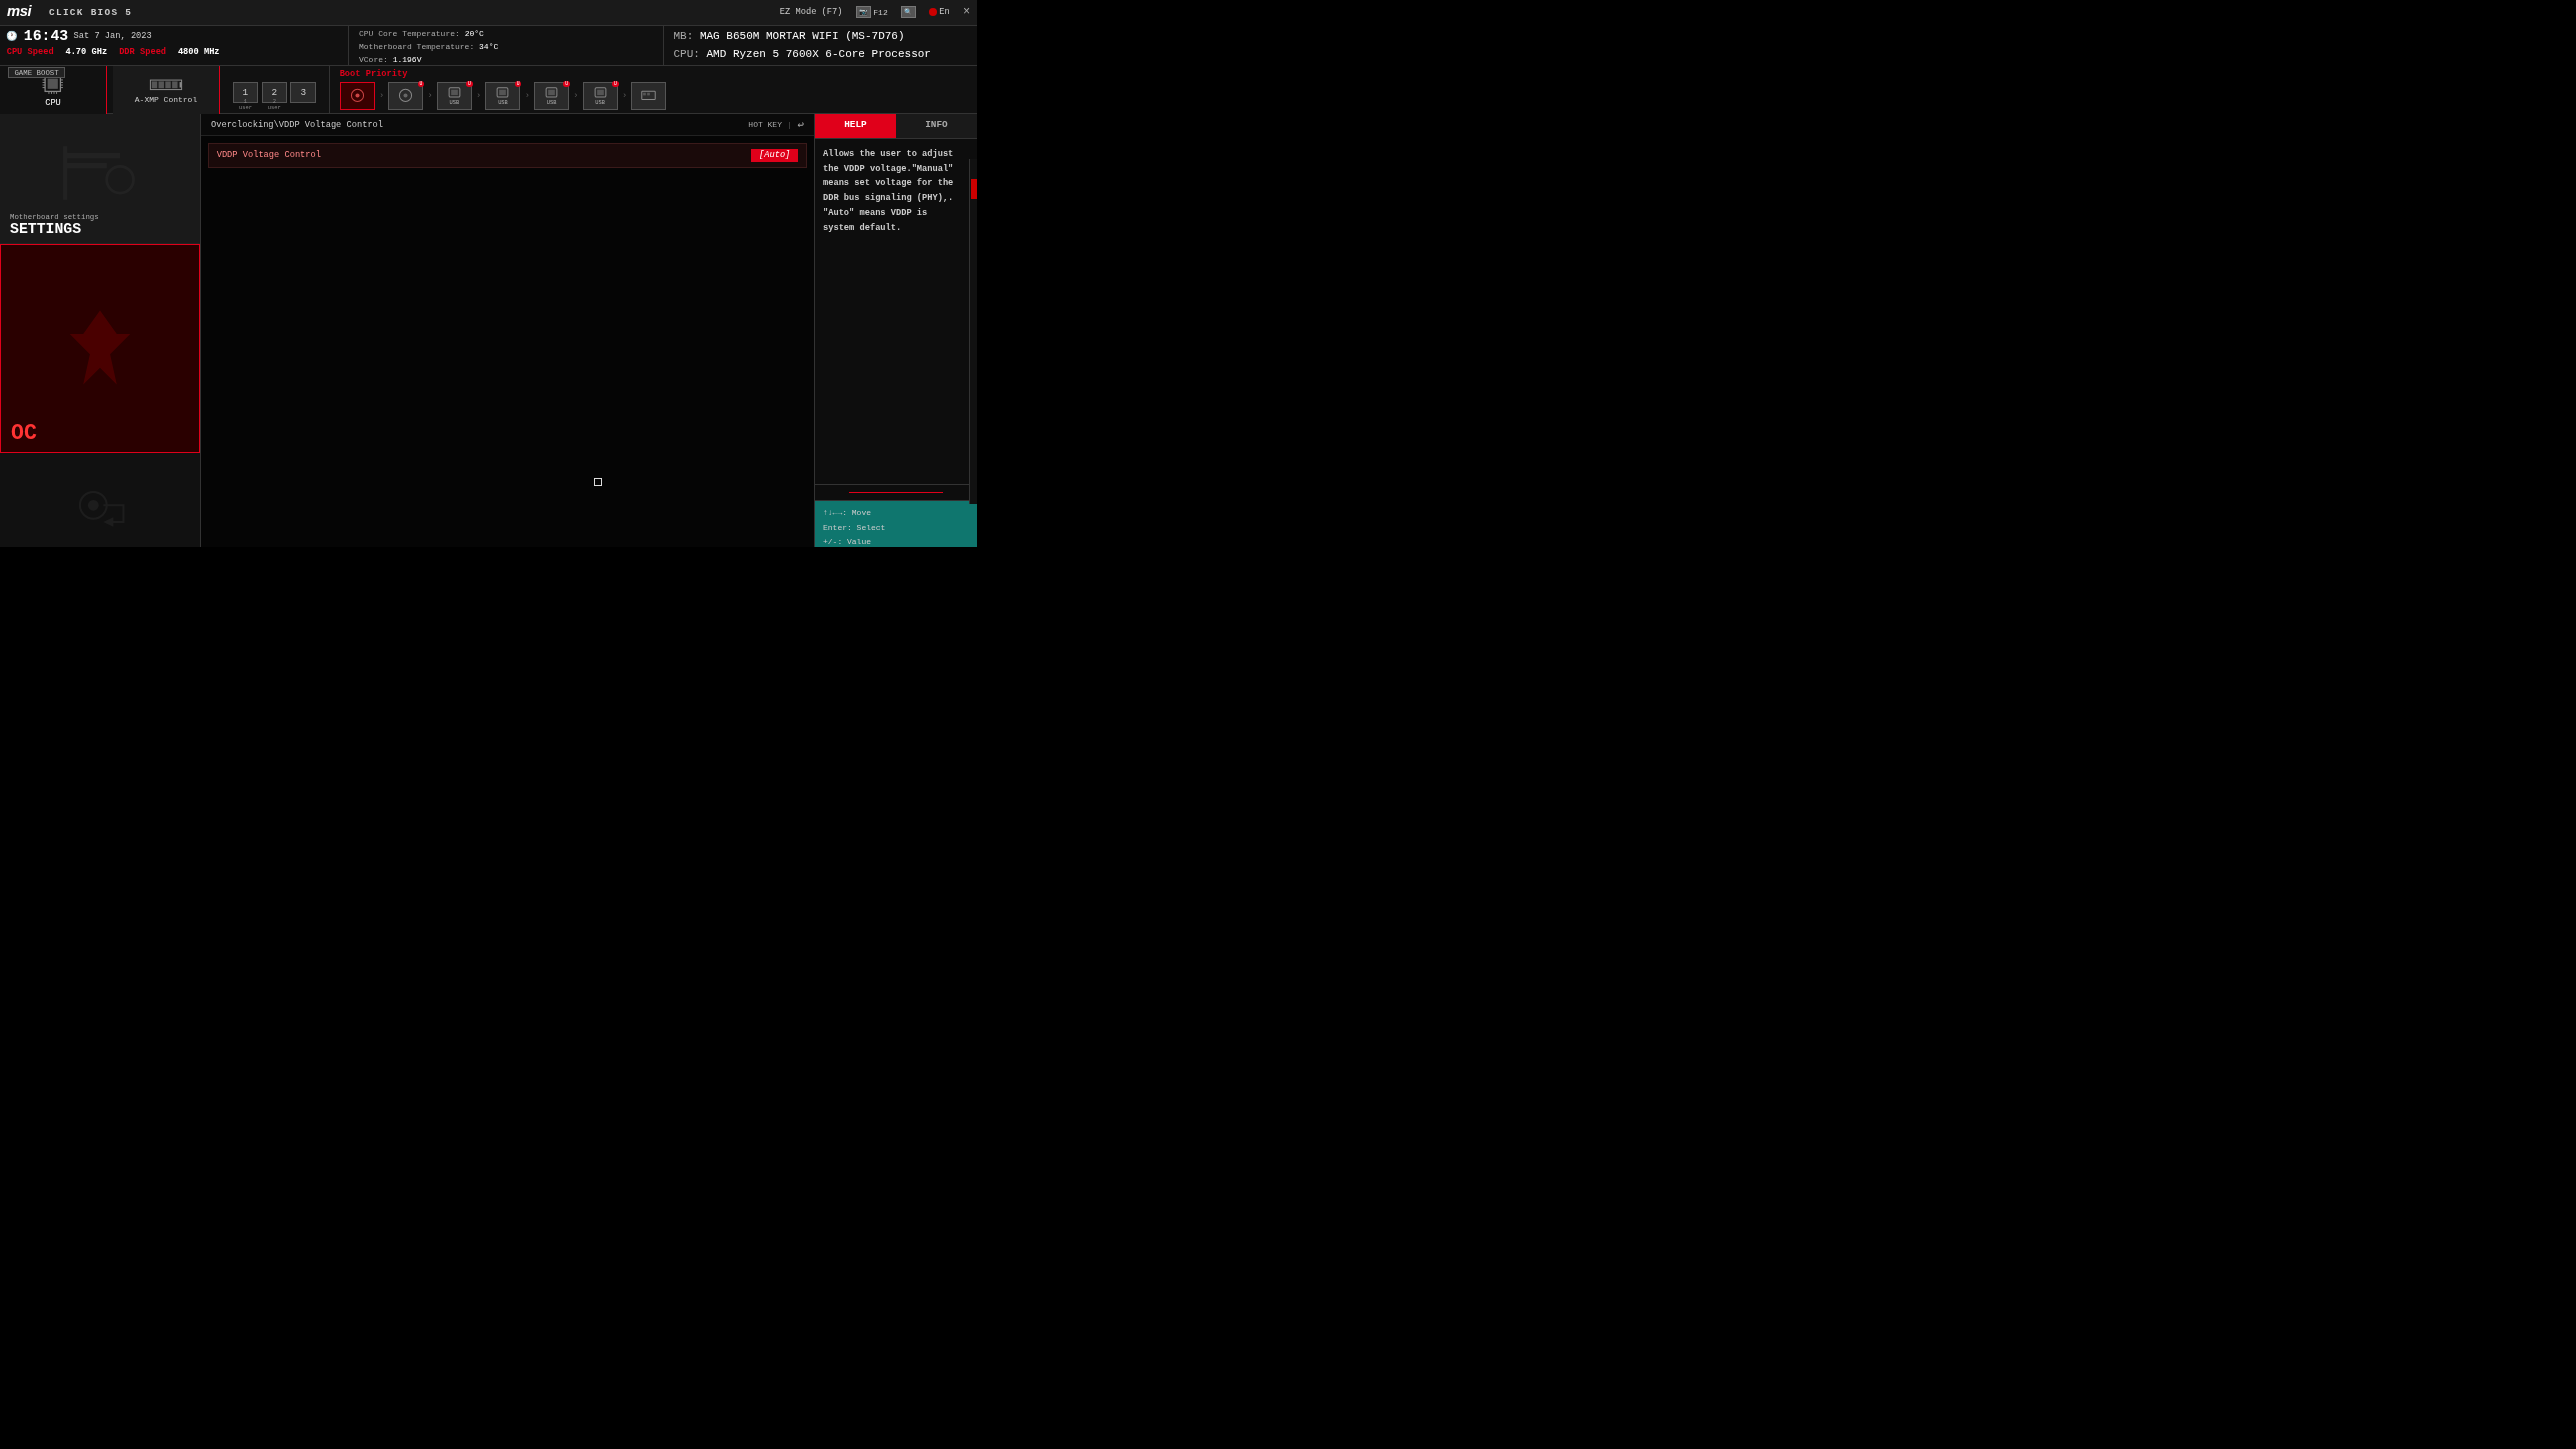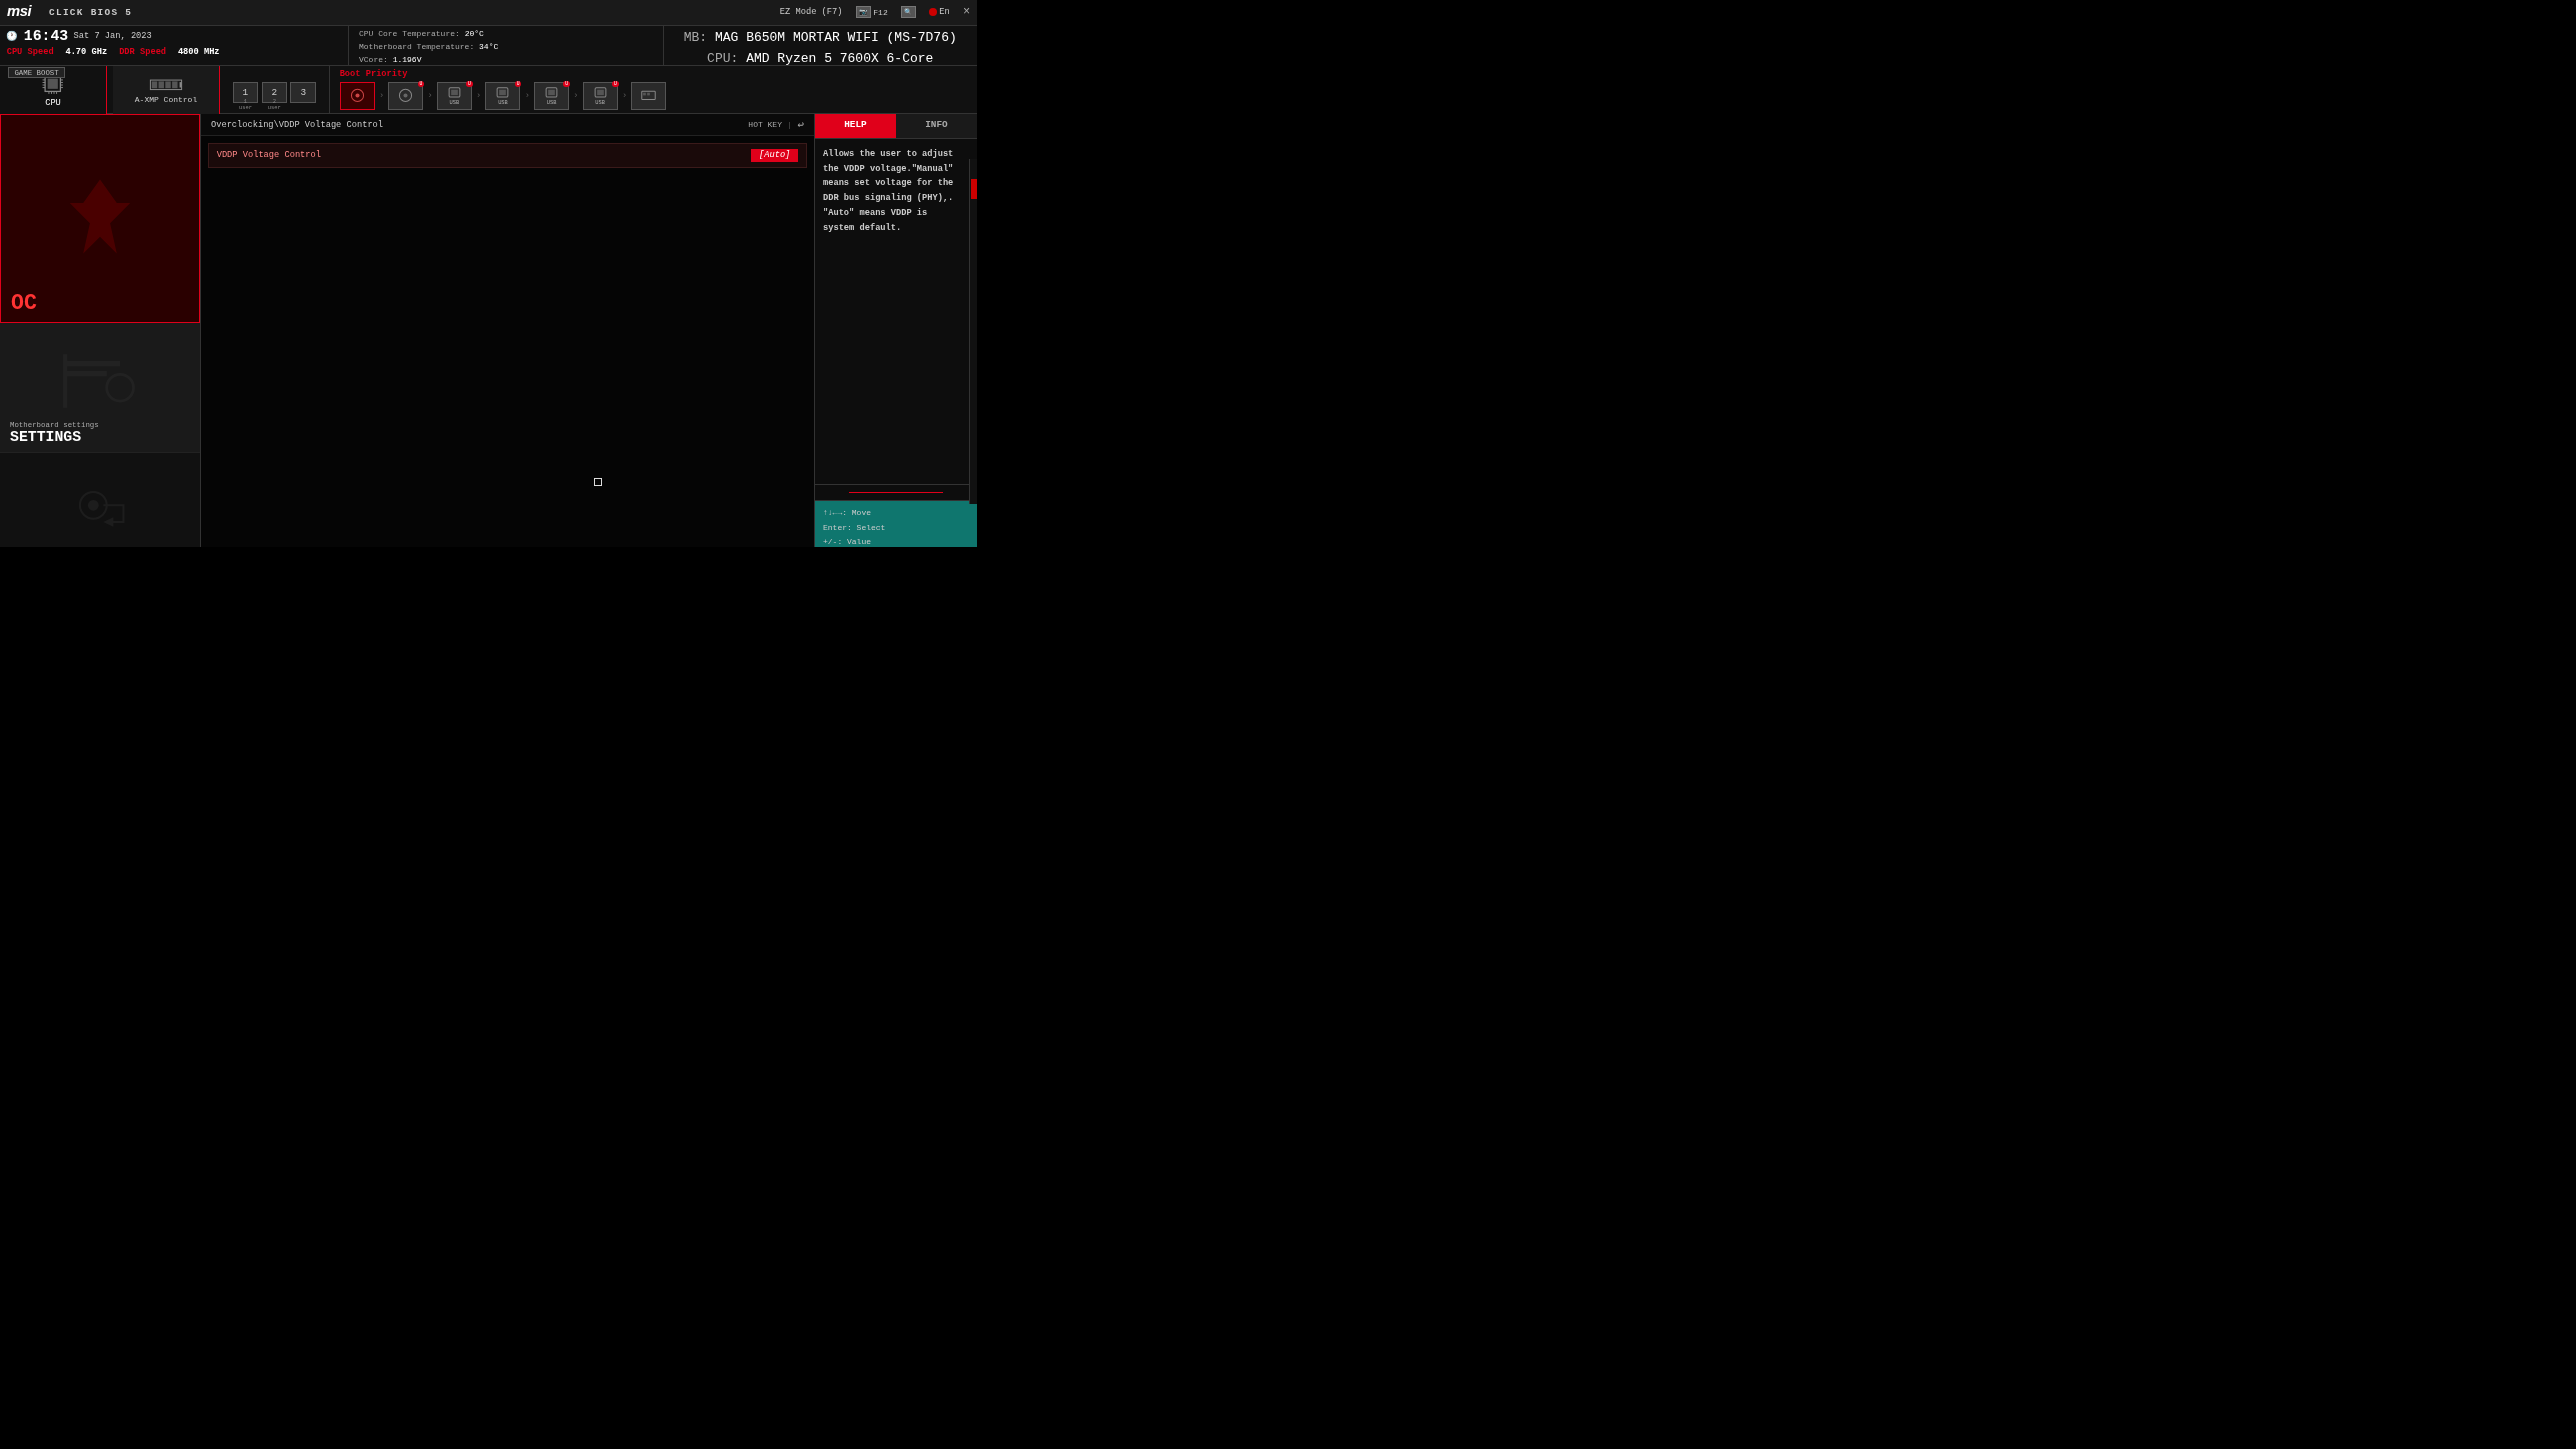--- a/index.html
+++ b/index.html
@@ -100,23 +100,22 @@
     .center-info {
       flex: 1;
       padding: 2.7px 10px;
       border-right: 0.7px solid #333;
       font-size: 8px;
       line-height: 1.6;
     }
     .right-info {
       flex: 1;
       padding: 2.7px 10px;
-      font-size: 13px;
+      font-size: 11px;
       line-height: 1.6;
-      text-align: center;
     }
     .info-label { color: #aaa; }
     .info-value { color: #fff; }
     .cpu-box {
       width: 107px;
       display: flex;
       flex-direction: column;
       align-items: center;
       justify-content: center;
       height: 48px;
@@ -605,42 +604,42 @@
         </svg>
       </div>
     </div>
   </div>
 </div>
 
 <div class="main-layout">
 
   <div class="left-sidebar">
 
-    <div class="sidebar-item oc-item" style="flex:2; position:relative;">
-      <div style="position:absolute; top:50%; left:50%; transform:translate(-50%,-50%); opacity:0.2;">
-        <svg width="94" height="81" viewBox="0 0 140 120">
-          <polygon points="70,5 95,40 115,40 85,70 95,115 70,90 45,115 55,70 25,40 45,40" fill="#cc0000"></polygon>
-        </svg>
-      </div>
-      <span class="sidebar-main-label" style="font-size:21.5px; color:#ff3333;">OC</span>
-    </div>
-
     <div class="sidebar-item" style="background:#1a1a1a; position:relative; flex:1.2;">
       <div class="sidebar-bg-icon">
         <svg width="81" height="67" viewBox="0 0 120 100" opacity="0.15">
           <rect x="10" y="20" width="80" height="8" fill="#aaa"></rect>
           <rect x="10" y="35" width="60" height="8" fill="#aaa"></rect>
           <circle cx="90" cy="60" r="20" fill="none" stroke="#aaa" stroke-width="4"></circle>
           <rect x="5" y="10" width="6" height="80" fill="#aaa"></rect>
         </svg>
       </div>
       <span class="sidebar-sub-label">Motherboard settings</span>
       <span class="sidebar-main-label">SETTINGS</span>
     </div>
 
+    <div class="sidebar-item oc-item" style="flex:2; position:relative;">
+      <div style="position:absolute; top:50%; left:50%; transform:translate(-50%,-50%); opacity:0.2;">
+        <svg width="94" height="81" viewBox="0 0 140 120">
+          <polygon points="70,5 95,40 115,40 85,70 95,115 70,90 45,115 55,70 25,40 45,40" fill="#cc0000"></polygon>
+        </svg>
+      </div>
+      <span class="sidebar-main-label" style="font-size:21.5px; color:#ff3333;">OC</span>
+    </div>
+
     <div class="sidebar-item" style="background:#111; flex:1.2; position:relative;">
       <div class="sidebar-bg-icon">
         <svg width="67" height="54" viewBox="0 0 100 80" opacity="0.2">
           <circle cx="40" cy="30" r="20" fill="none" stroke="#aaa" stroke-width="3"></circle>
           <circle cx="40" cy="30" r="8" fill="#aaa"></circle>
           <path d="M55 30 L85 30 L85 55 L65 55" fill="none" stroke="#aaa" stroke-width="3"></path>
           <polygon points="55,55 70,48 70,62" fill="#aaa"></polygon>
         </svg>
       </div>
       <span class="sidebar-sub-label">Use USB to flash BIOS</span>

